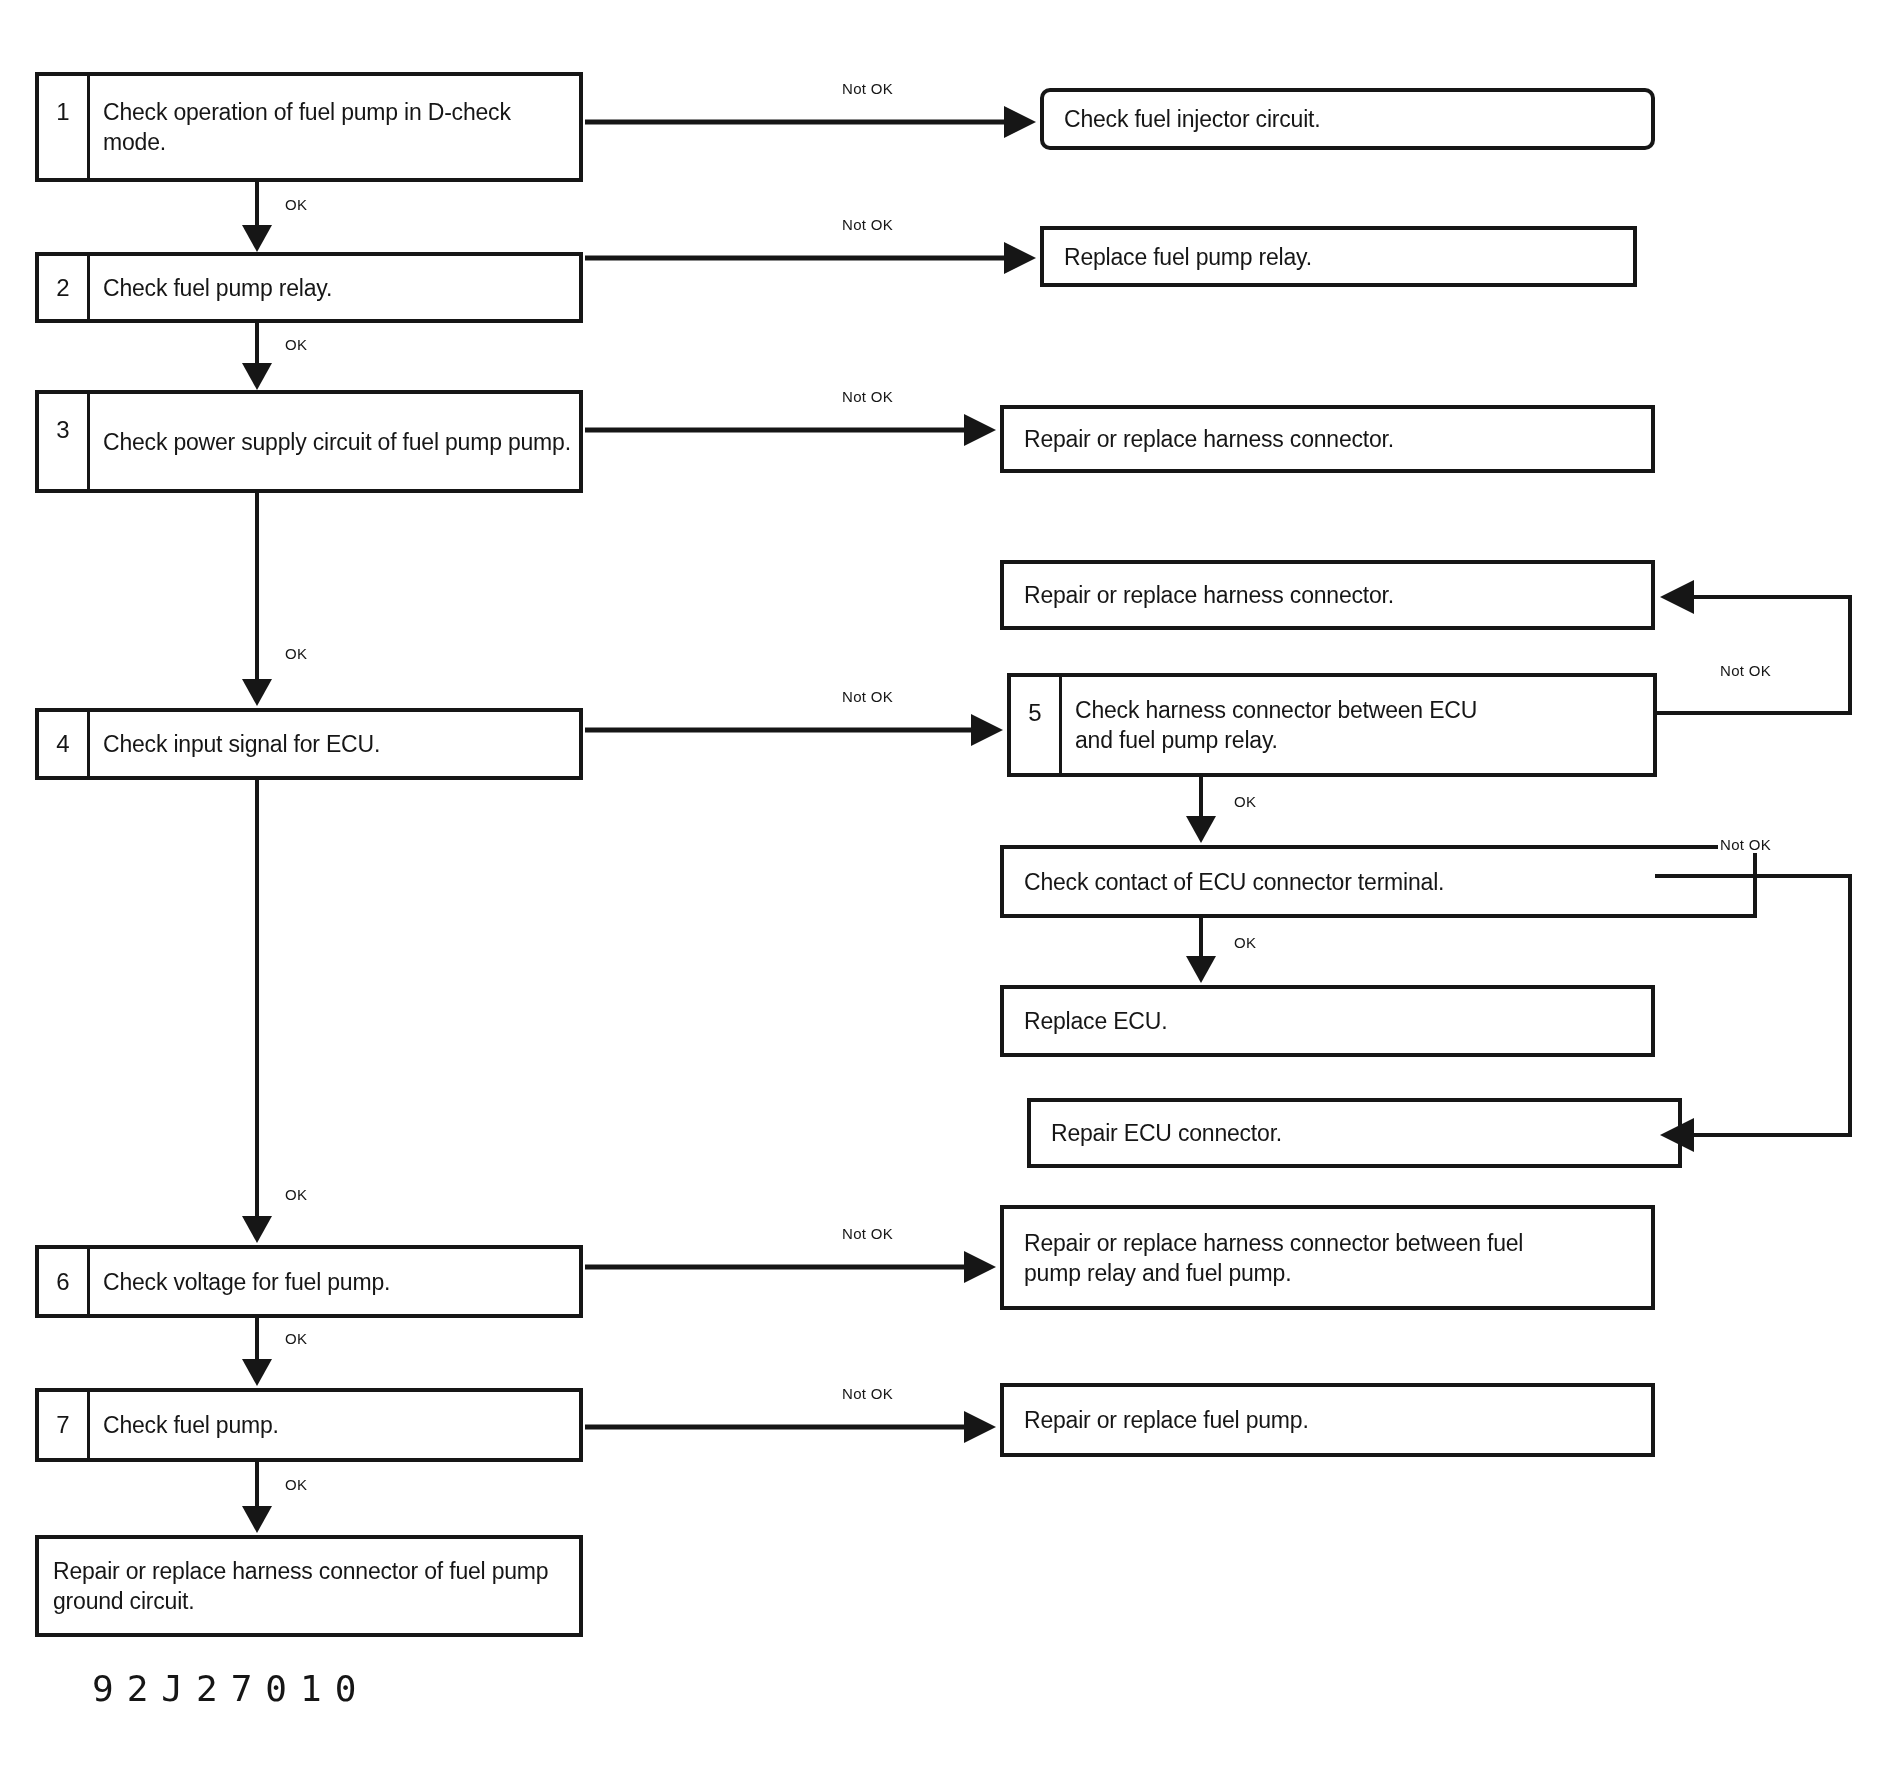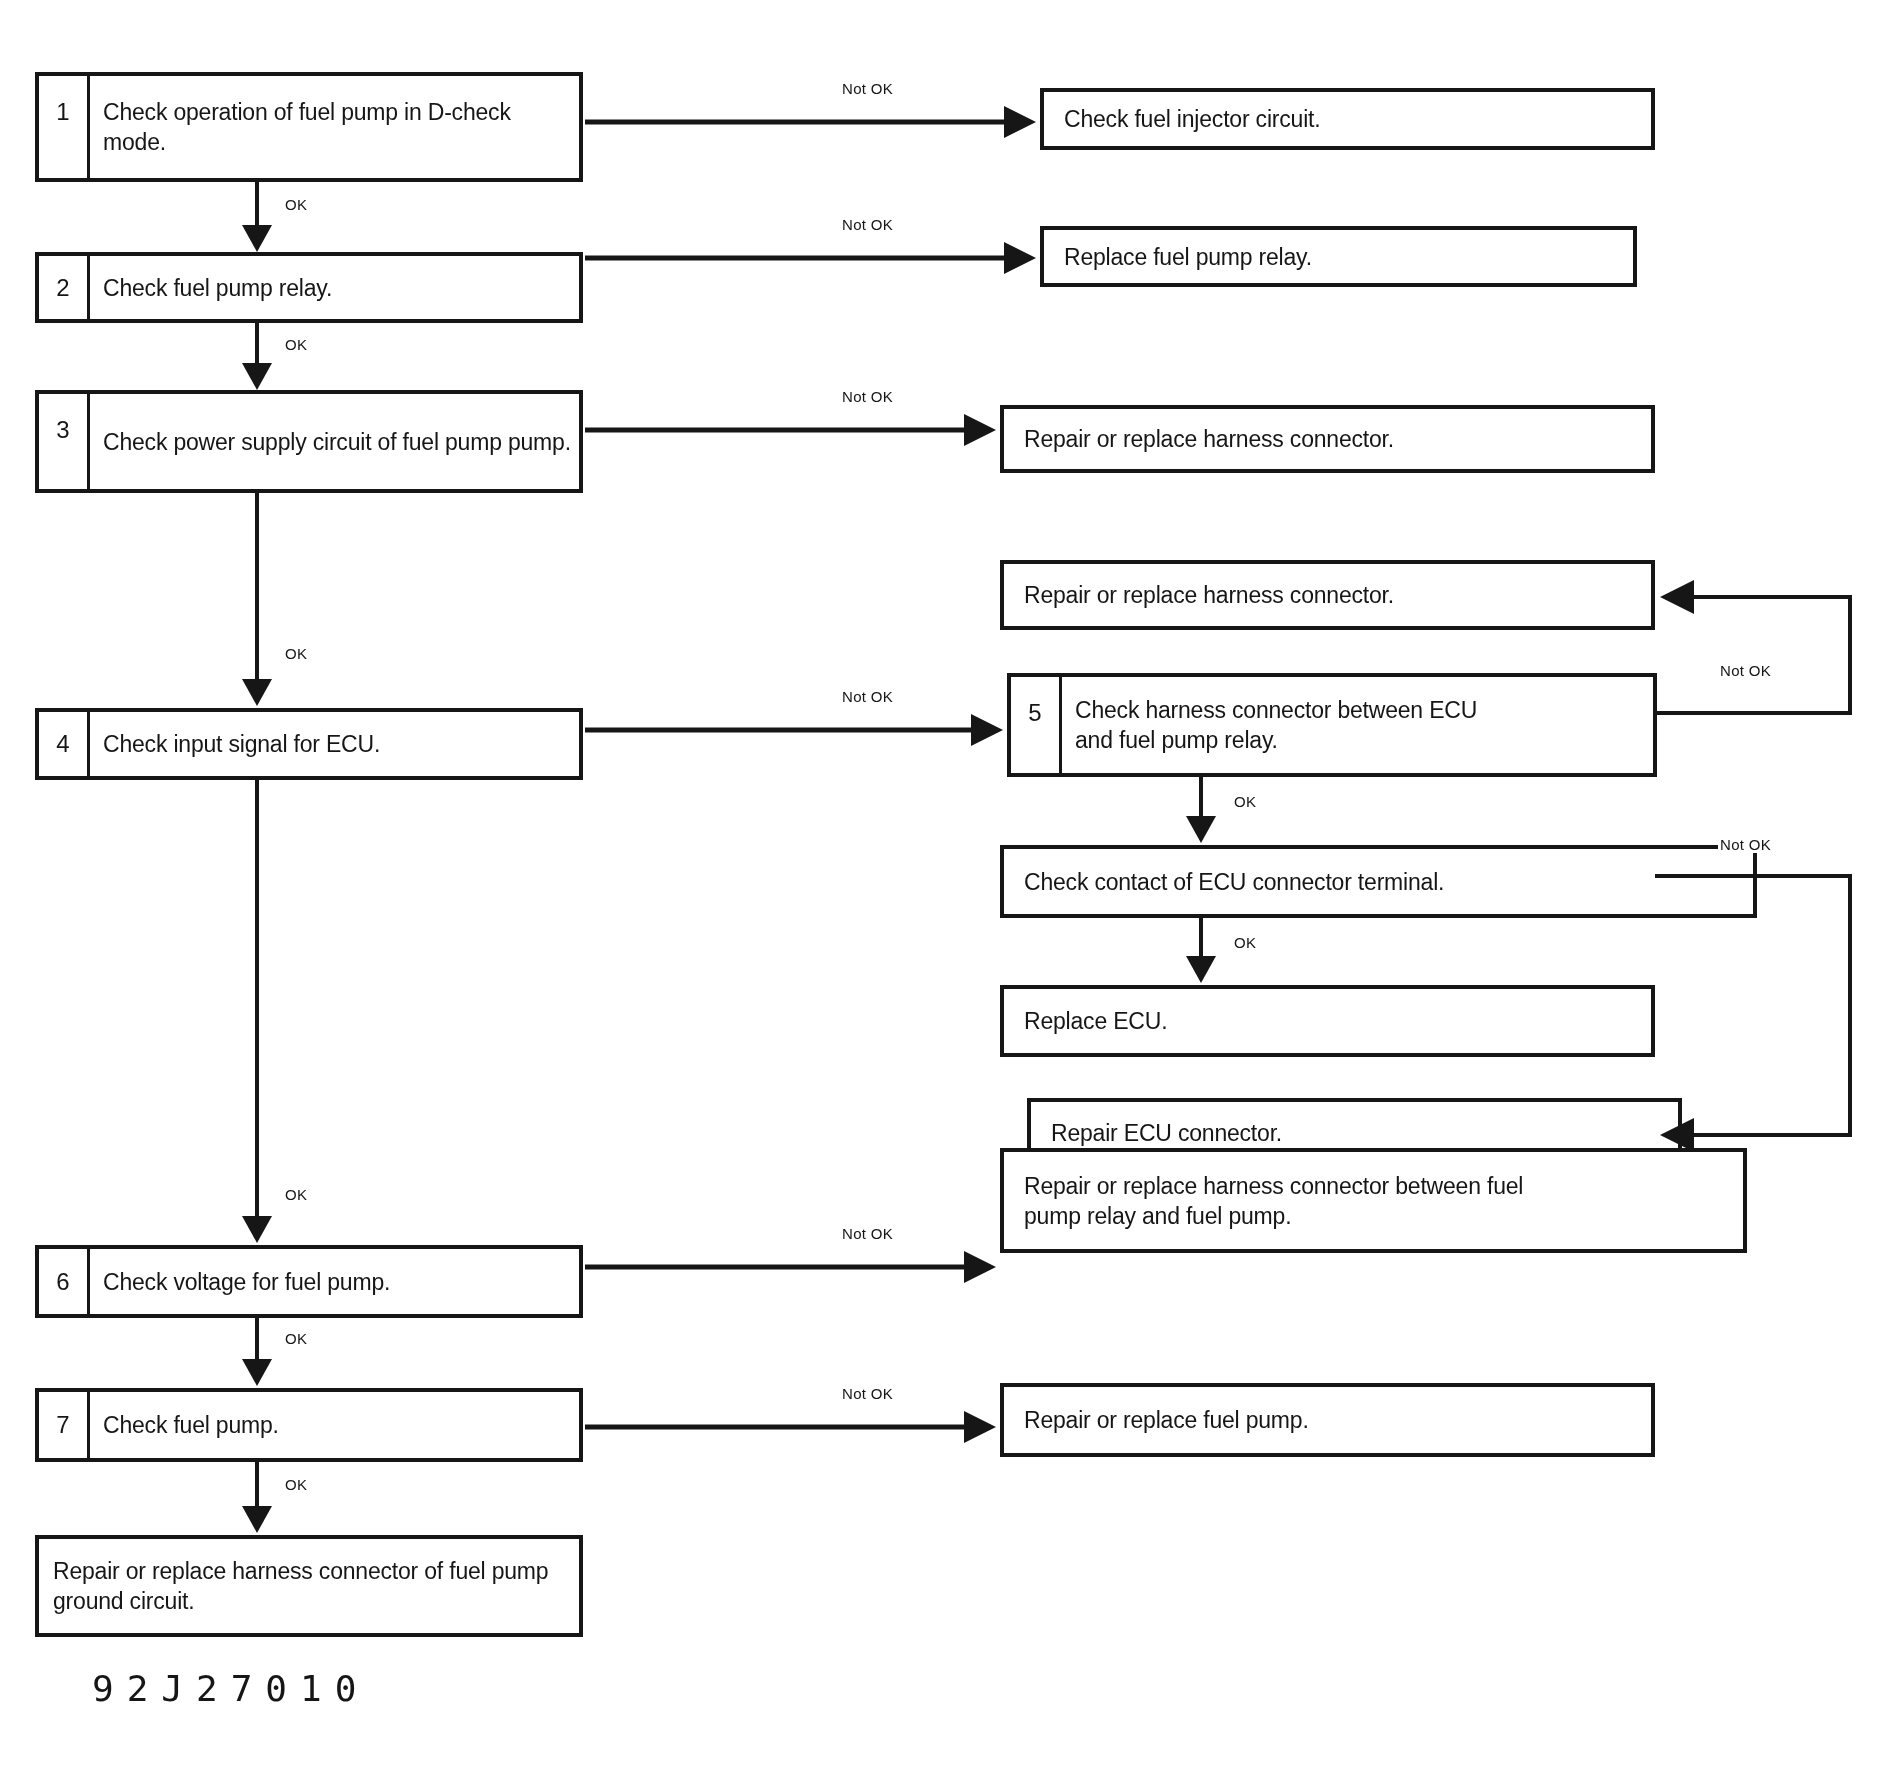--- a/index.html
+++ b/index.html
@@ -169,21 +169,21 @@
 
   <div class="ha" style="left:585px;top:714px;width:418px;"></div>
   <div class="lab" style="left:840px;top:688px;">Not OK</div>
 
   <div class="ha" style="left:585px;top:1251px;width:411px;"></div>
   <div class="lab" style="left:840px;top:1225px;">Not OK</div>
 
   <div class="ha" style="left:585px;top:1411px;width:411px;"></div>
   <div class="lab" style="left:840px;top:1385px;">Not OK</div>
 
-  <div class="box rbox" style="left:1040px;top:88px;width:615px;height:62px;">
+  <div class="box rbox" style="left:1040px;top:88px;width:615px;height:62px;border-radius:10px;">
     <div class="txt">Check fuel injector circuit.</div>
   </div>
 
   <div class="box rbox" style="left:1040px;top:226px;width:597px;height:61px;">
     <div class="txt">Replace fuel pump relay.</div>
   </div>
 
   <div class="box rbox" style="left:1000px;top:405px;width:655px;height:68px;">
     <div class="txt">Repair or replace harness connector.</div>
   </div>
@@ -210,21 +210,21 @@
   <div class="lab" style="left:1232px;top:934px;">OK</div>
 
   <div class="box rbox" style="left:1000px;top:985px;width:655px;height:72px;">
     <div class="txt">Replace ECU.</div>
   </div>
 
   <div class="box rbox" style="left:1000px;top:1098px;width:655px;height:70px;margin-left:27px;">
     <div class="txt">Repair ECU connector.</div>
   </div>
 
-  <div class="box rbox two" style="left:1000px;top:1148px;width:747px;height:105px;">
+  <div class="box rbox two" style="left:1000px;top:1205px;width:655px;height:105px;">
     <div class="txt" style="width:560px;">Repair or replace harness connector between fuel pump relay and fuel pump.</div>
   </div>
 
   <div class="box rbox" style="left:1000px;top:1383px;width:655px;height:74px;">
     <div class="txt">Repair or replace fuel pump.</div>
   </div>
 
   <div class="seg" style="left:1657px;top:711px;width:195px;height:4px;"></div>
   <div class="seg" style="left:1848px;top:595px;width:4px;height:120px;"></div>
   <div class="seg" style="left:1692px;top:595px;width:160px;height:4px;"></div>

